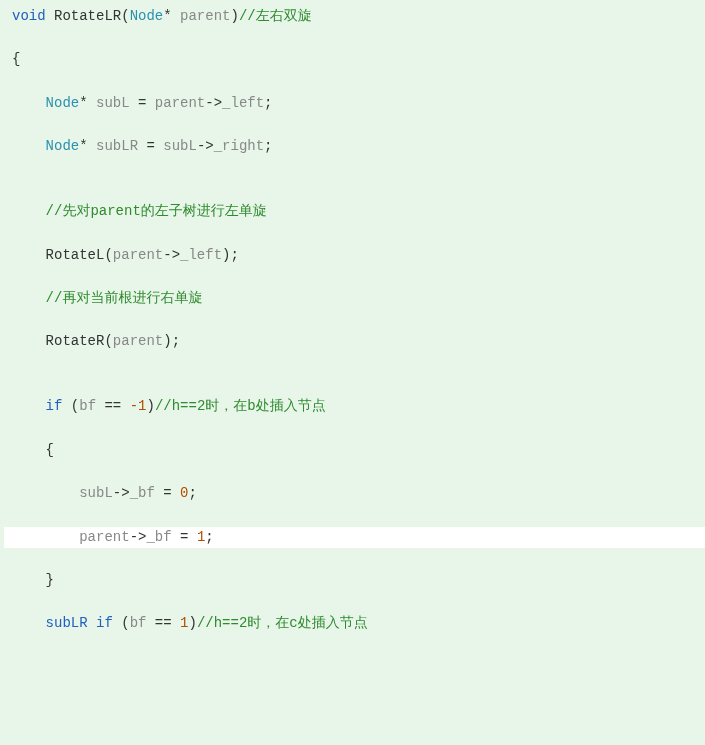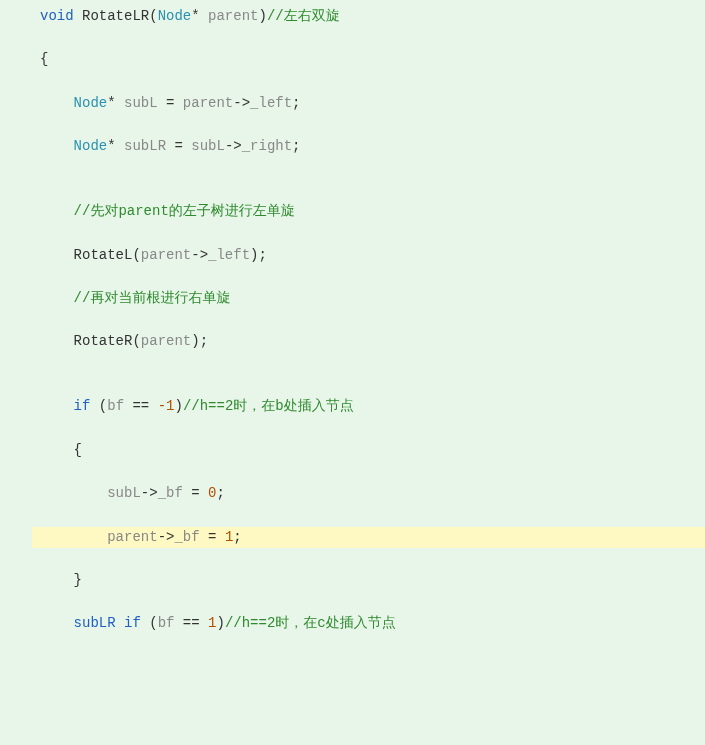--- a/index.html
+++ b/index.html
@@ -13,24 +13,23 @@
   }
   .code-container {
     padding: 6px 0 6px 4px;
     position: relative;
     white-space: pre;
   }
   .line {
     display: block;
     padding-left: 8px;
     color: #333;
-    margin-left: 28px;
   }
   .line.highlight {
-    background: #fef9c3;
+    background: #ffffff;
   }
   .kw { color: #2060c0; }            
   .type { color: #2b91af; }          
   .ident { color: #888; }            
   .func { color: #333; }
   .comment { color: #2e8b2e; }
   .num { color: #b24d00; }
   .punct { color: #333; }
 </style>
 </head>

